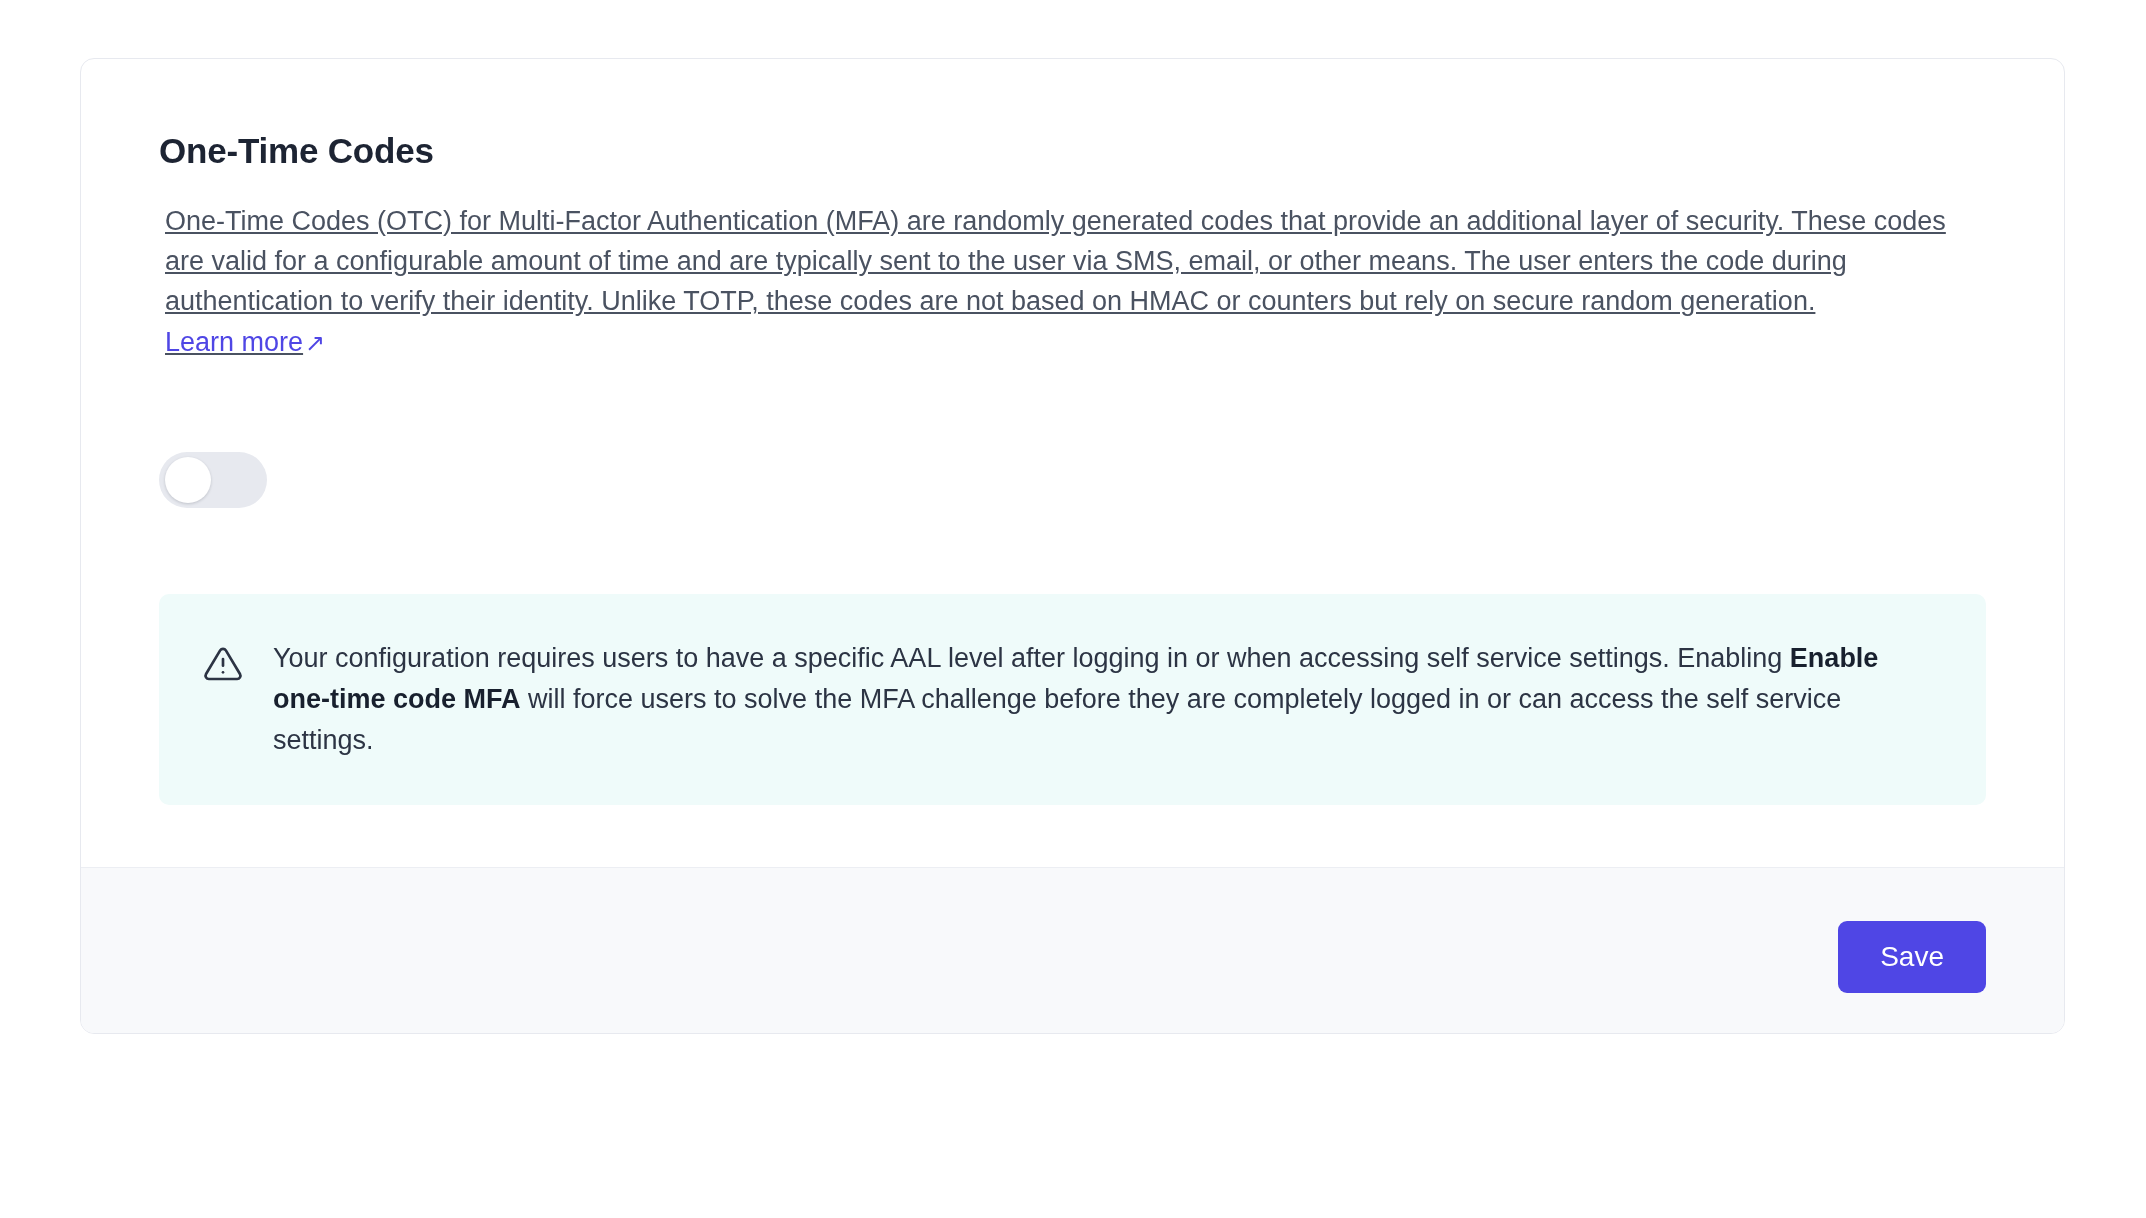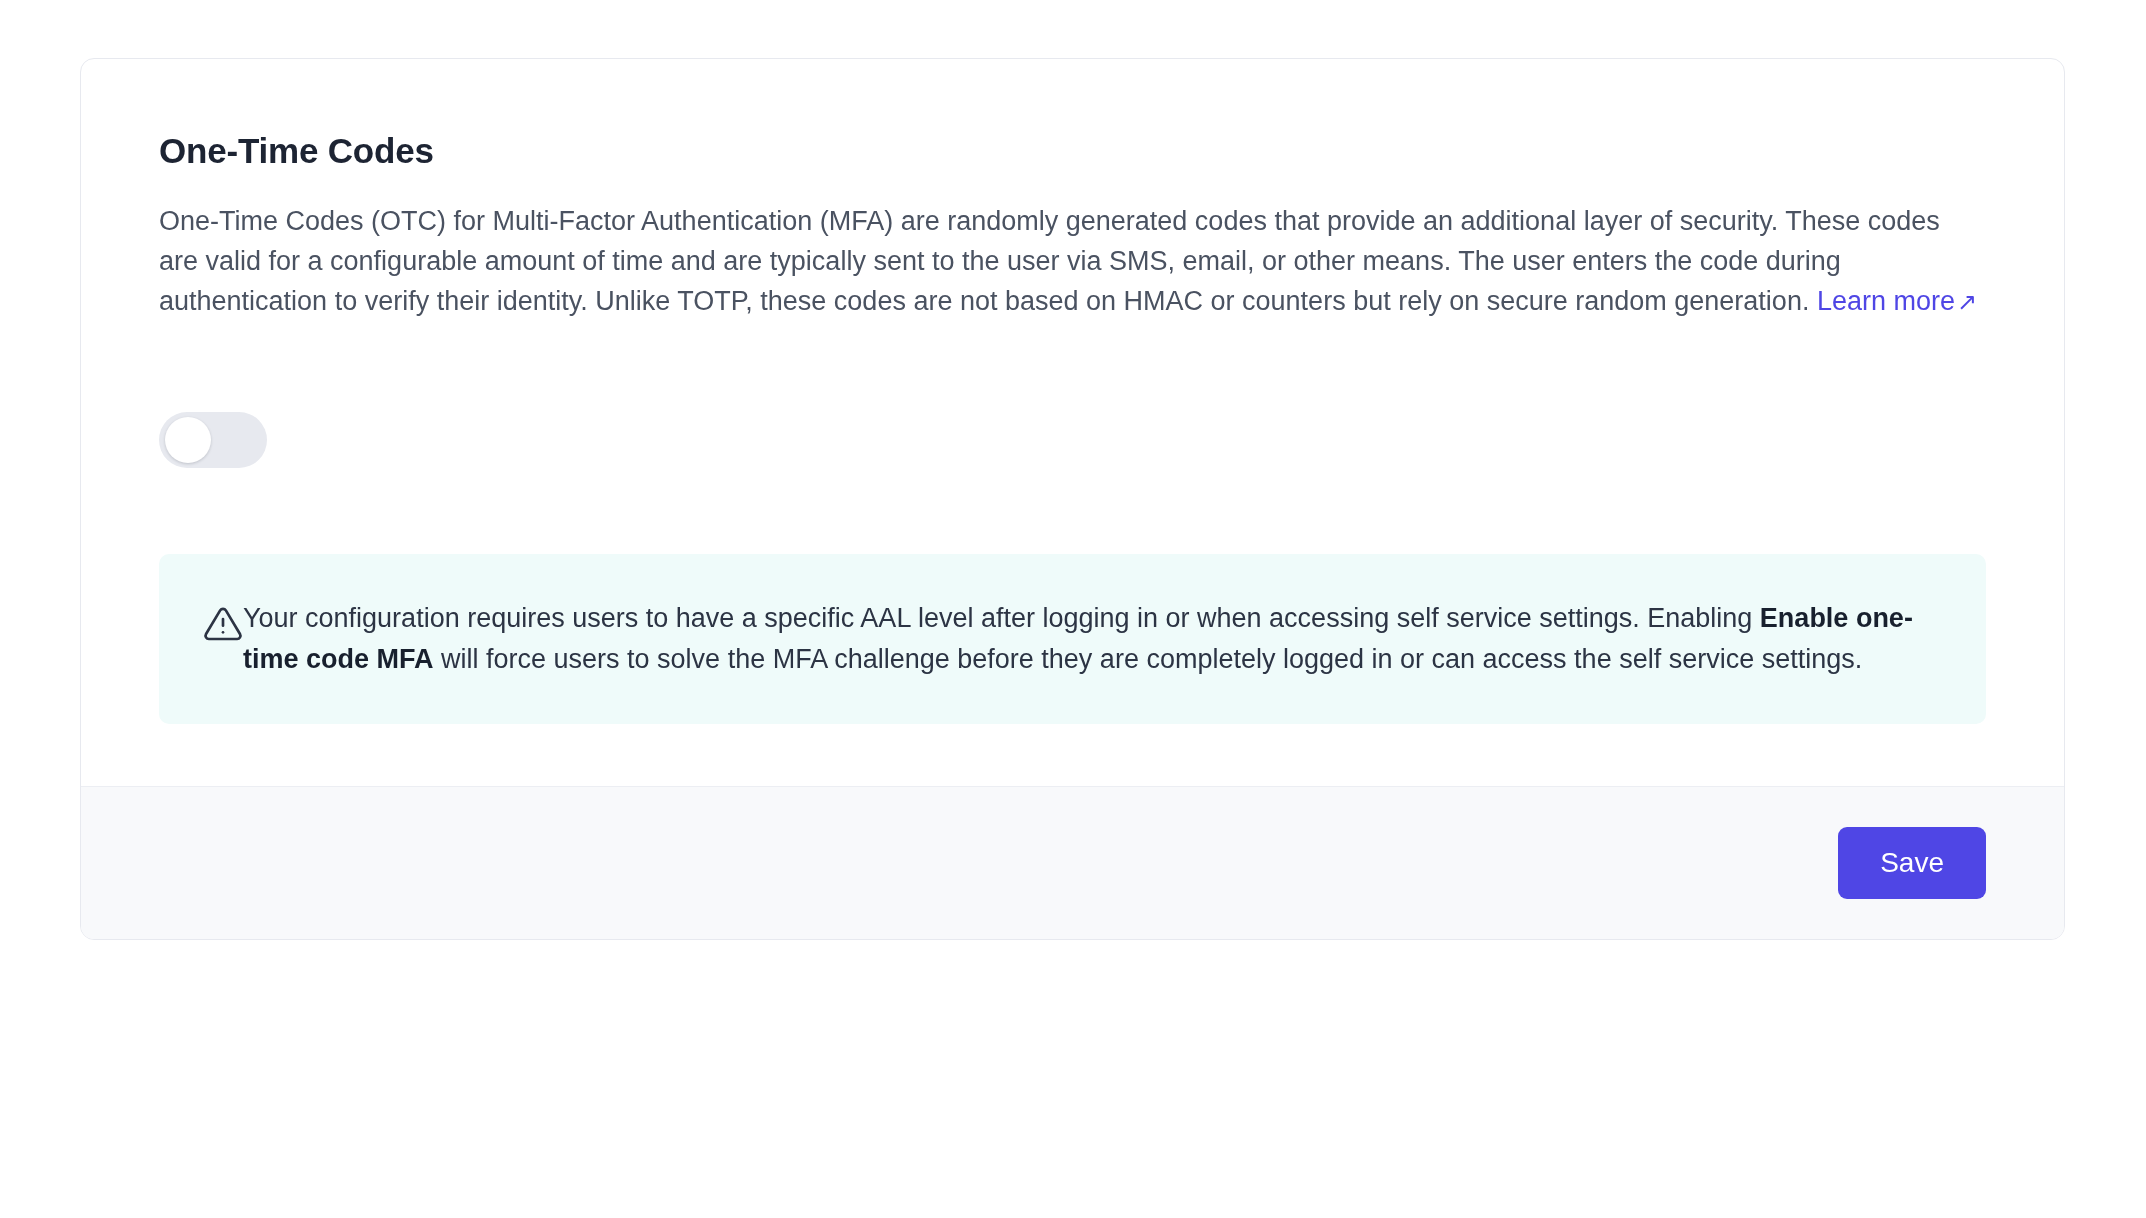--- a/index.html
+++ b/index.html
@@ -42,22 +42,23 @@
     font-weight: bold;
     color: #1d2433;
     letter-spacing: -0.2px;
     margin: 0 0 30px 0;
   }
 
   .card-desc {
     font-size: 27px;
     line-height: 1.49;
     color: #4a5261;
-    margin: 0;
+    margin: 6px;
     max-width: 1845px;
+    text-decoration: underline;
   }
 
   .learn-more {
     color: #4f46e5;
     text-decoration: none;
     white-space: nowrap;
   }
   .learn-more .arrow {
     display: inline-block;
     font-size: 24px;
@@ -109,20 +110,21 @@
     box-shadow: 0 1px 3px rgba(16,24,40,0.18);
   }
 
   .alert {
     margin-top: 86px;
     background: #effbfa;
     border-radius: 10px;
     padding: 44px 48px 44px 44px;
     display: flex;
     align-items: flex-start;
+    gap: 30px;
   }
   .alert-icon {
     flex: 0 0 auto;
     margin-top: 6px;
   }
   .alert-text {
     font-size: 27px;
     line-height: 1.52;
     color: #2c3444;
     max-width: 1690px;
@@ -146,20 +148,21 @@
   .save-button {
     background: #4f46e5;
     color: #ffffff;
     border: none;
     border-radius: 9px;
     font-family: "Liberation Sans", sans-serif;
     font-size: 28px;
     padding: 22px 42px;
     cursor: pointer;
     line-height: 1;
+    margin-top: 13px;
   }
 </style>
 </head>
 <body>
 
 <div class="page">
 
   <div class="card">
 
     <div class="card-body">

